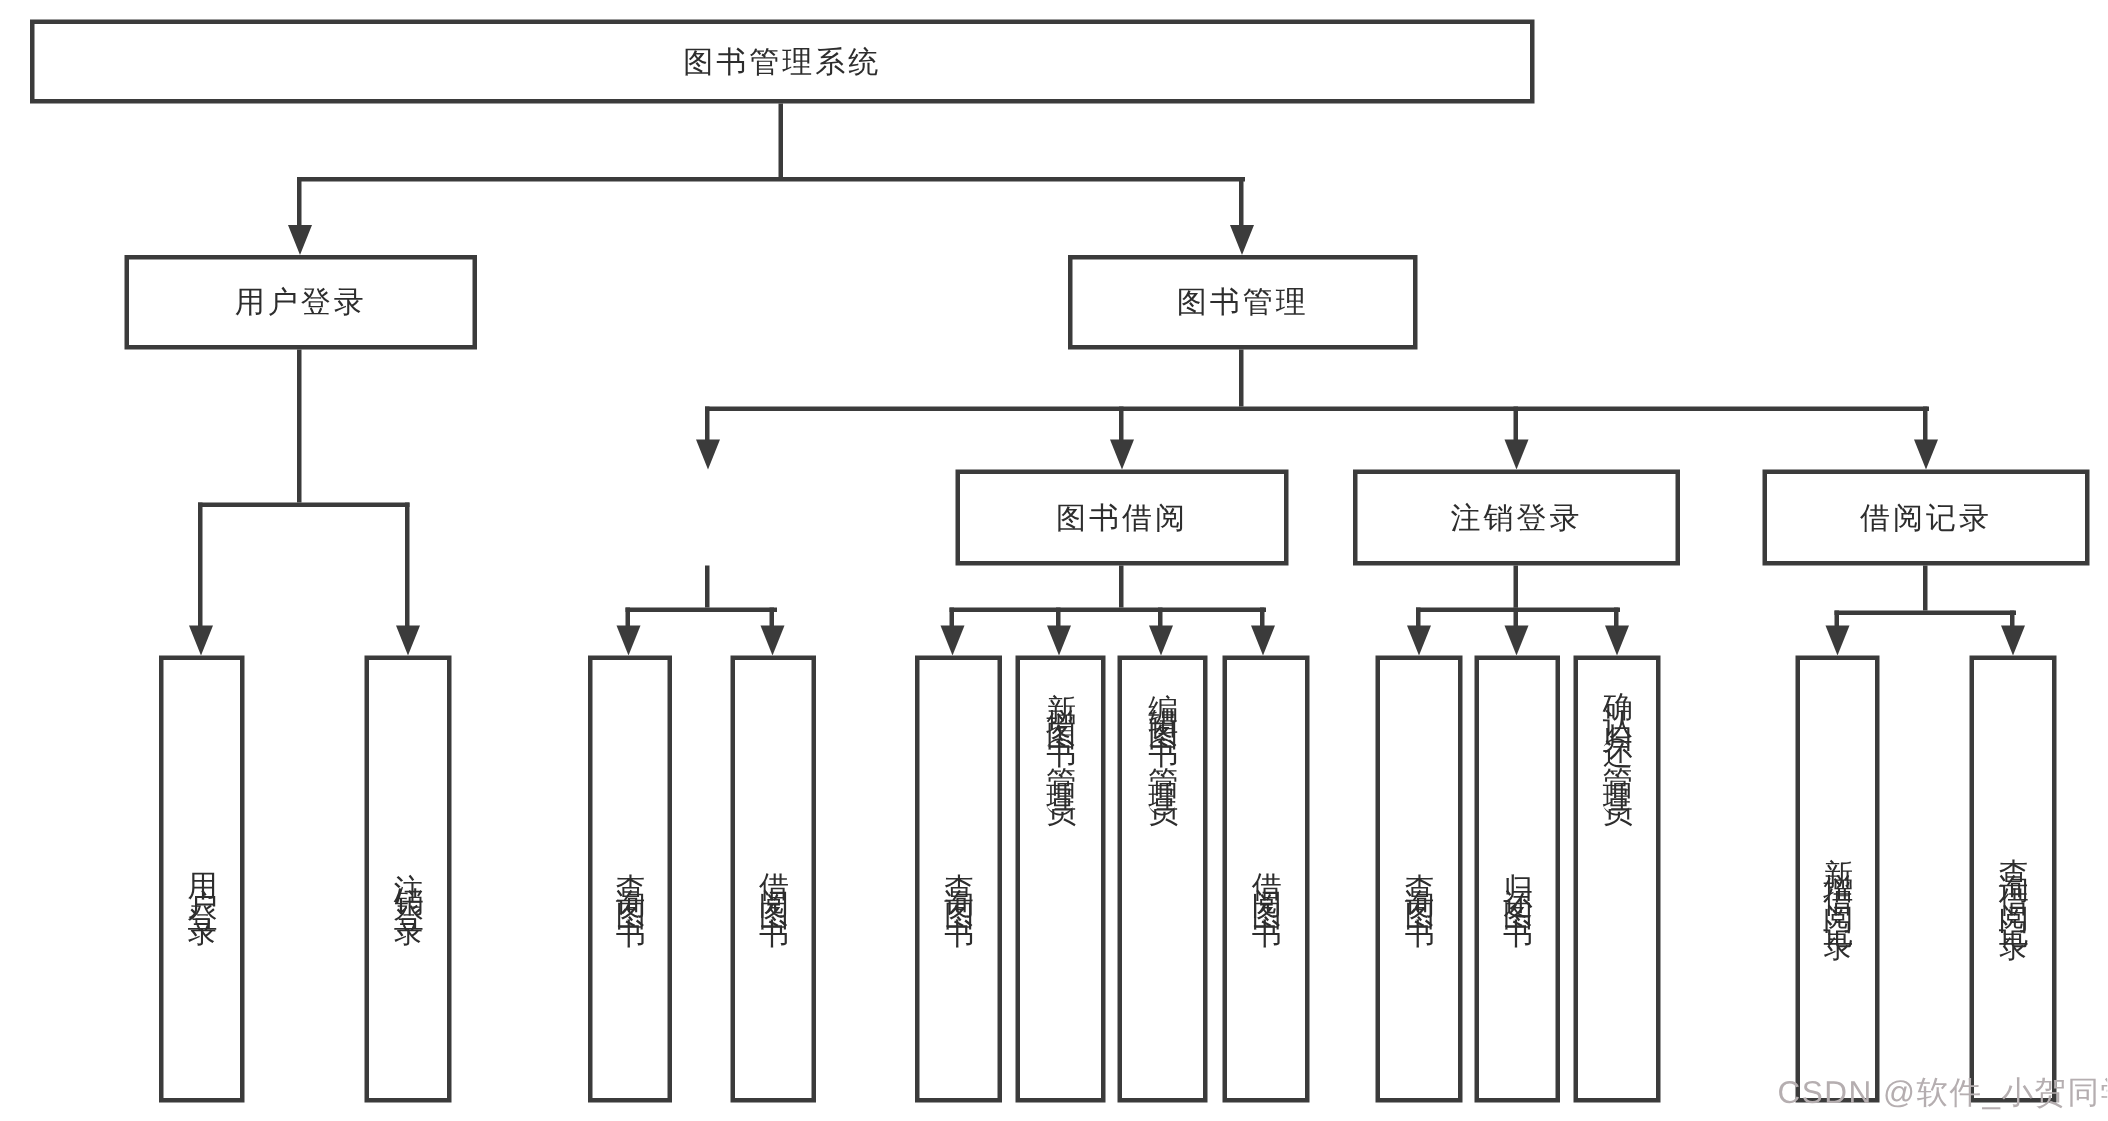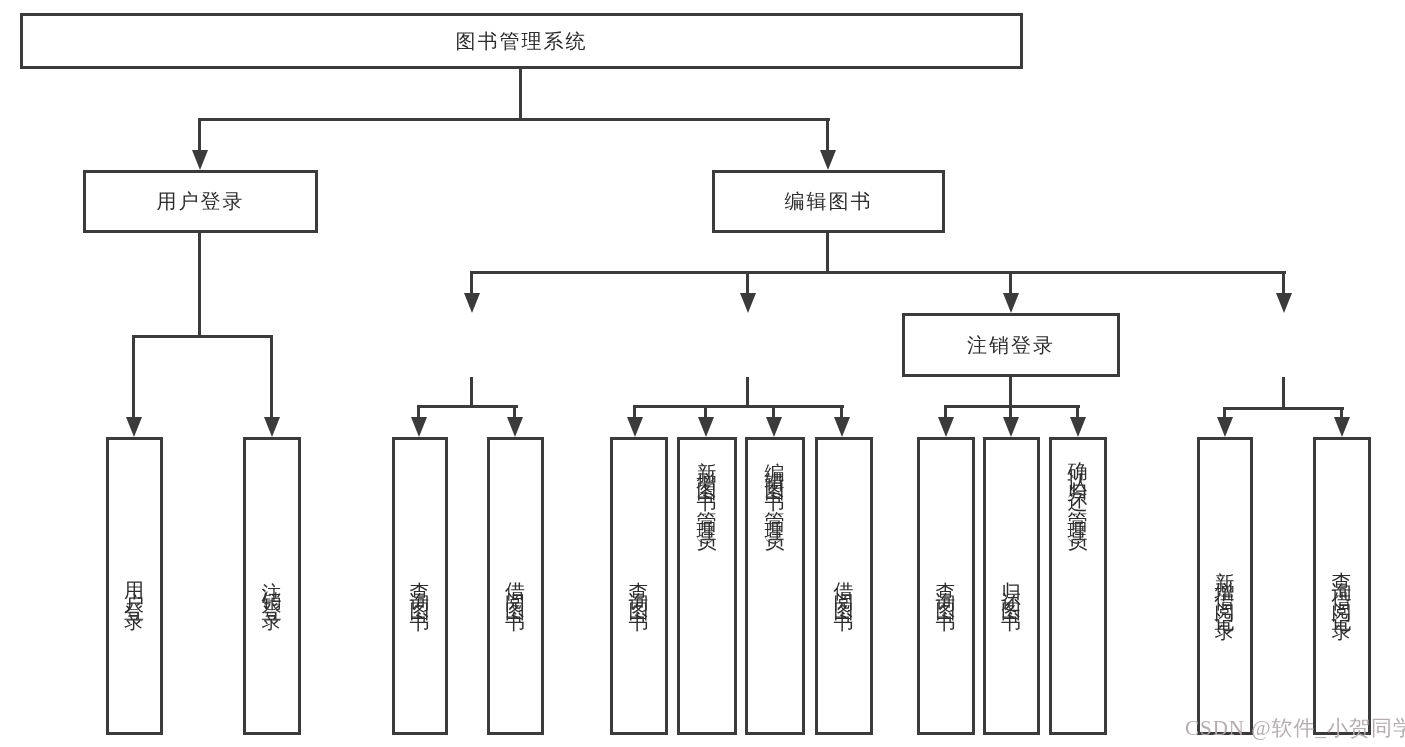--- a/index.html
+++ b/index.html
@@ -2,21 +2,21 @@
 <html><head>
 <meta charset="utf-8">
 <style>
   html, body { margin: 0; padding: 0; background: #ffffff; }
   .stage {
     position: relative;
     width: 1405px;
     height: 747px;
     background: #ffffff;
     overflow: hidden;
-    font-family: Liberation Serif, serif;
+    font-family: Liberation Sans, sans-serif;
     color: #2d2d2d;
   }
   
   .hbox {
     position: absolute;
     box-sizing: border-box;
     border: 3px solid #3b3b3b;
     background: #ffffff;
     display: flex;
     align-items: center;
@@ -78,41 +78,43 @@
   <div class="hbox" style="left:20px;top:13px;width:1003px;height:56px">图书管理系统</div>
 
   <div class="vline" style="left:519px;top:69px;height:49px"></div>
   <div class="hline" style="left:198px;top:118px;width:632px"></div>
   <div class="vline" style="left:198px;top:118px;height:34px"></div>
   <div class="arrow" style="left:192px;top:150px"></div>
   <div class="vline" style="left:826px;top:118px;height:34px"></div>
   <div class="arrow" style="left:820px;top:150px"></div>
 
   <div class="hbox" style="left:83px;top:170px;width:235px;height:63px">用户登录</div>
-  <div class="hbox" style="left:712px;top:170px;width:233px;height:63px">编辑图书</div>
+  <div class="hbox" style="left:712px;top:170px;width:233px;height:63px">图书管理</div>
 
   <div class="vline" style="left:198px;top:233px;height:102px"></div>
   <div class="hline" style="left:132px;top:335px;width:141px"></div>
   <div class="vline" style="left:132px;top:335px;height:83px"></div>
   <div class="arrow" style="left:126px;top:417px"></div>
   <div class="vline" style="left:270px;top:335px;height:83px"></div>
   <div class="arrow" style="left:264px;top:417px"></div>
 
   <div class="vline" style="left:826px;top:233px;height:38px"></div>
   <div class="hline" style="left:470px;top:271px;width:816px"></div>
   <div class="vline" style="left:470px;top:271px;height:24px"></div>
   <div class="arrow" style="left:464px;top:293px"></div>
   <div class="vline" style="left:746px;top:271px;height:24px"></div>
   <div class="arrow" style="left:740px;top:293px"></div>
   <div class="vline" style="left:1009px;top:271px;height:24px"></div>
   <div class="arrow" style="left:1003px;top:293px"></div>
   <div class="vline" style="left:1282px;top:271px;height:24px"></div>
   <div class="arrow" style="left:1276px;top:293px"></div>
 
+  <div class="hbox" style="left:637px;top:313px;width:222px;height:64px">图书借阅</div>
   <div class="hbox" style="left:902px;top:313px;width:218px;height:64px">注销登录</div>
+  <div class="hbox" style="left:1175px;top:313px;width:218px;height:64px">借阅记录</div>
 
   <div class="vline" style="left:470px;top:377px;height:28px"></div>
   <div class="hline" style="left:417px;top:405px;width:101px"></div>
   <div class="vline" style="left:417px;top:405px;height:13px"></div>
   <div class="arrow" style="left:411px;top:417px"></div>
   <div class="vline" style="left:513px;top:405px;height:13px"></div>
   <div class="arrow" style="left:507px;top:417px"></div>
 
   <div class="vline" style="left:746px;top:377px;height:28px"></div>
   <div class="hline" style="left:633px;top:405px;width:211px"></div>

